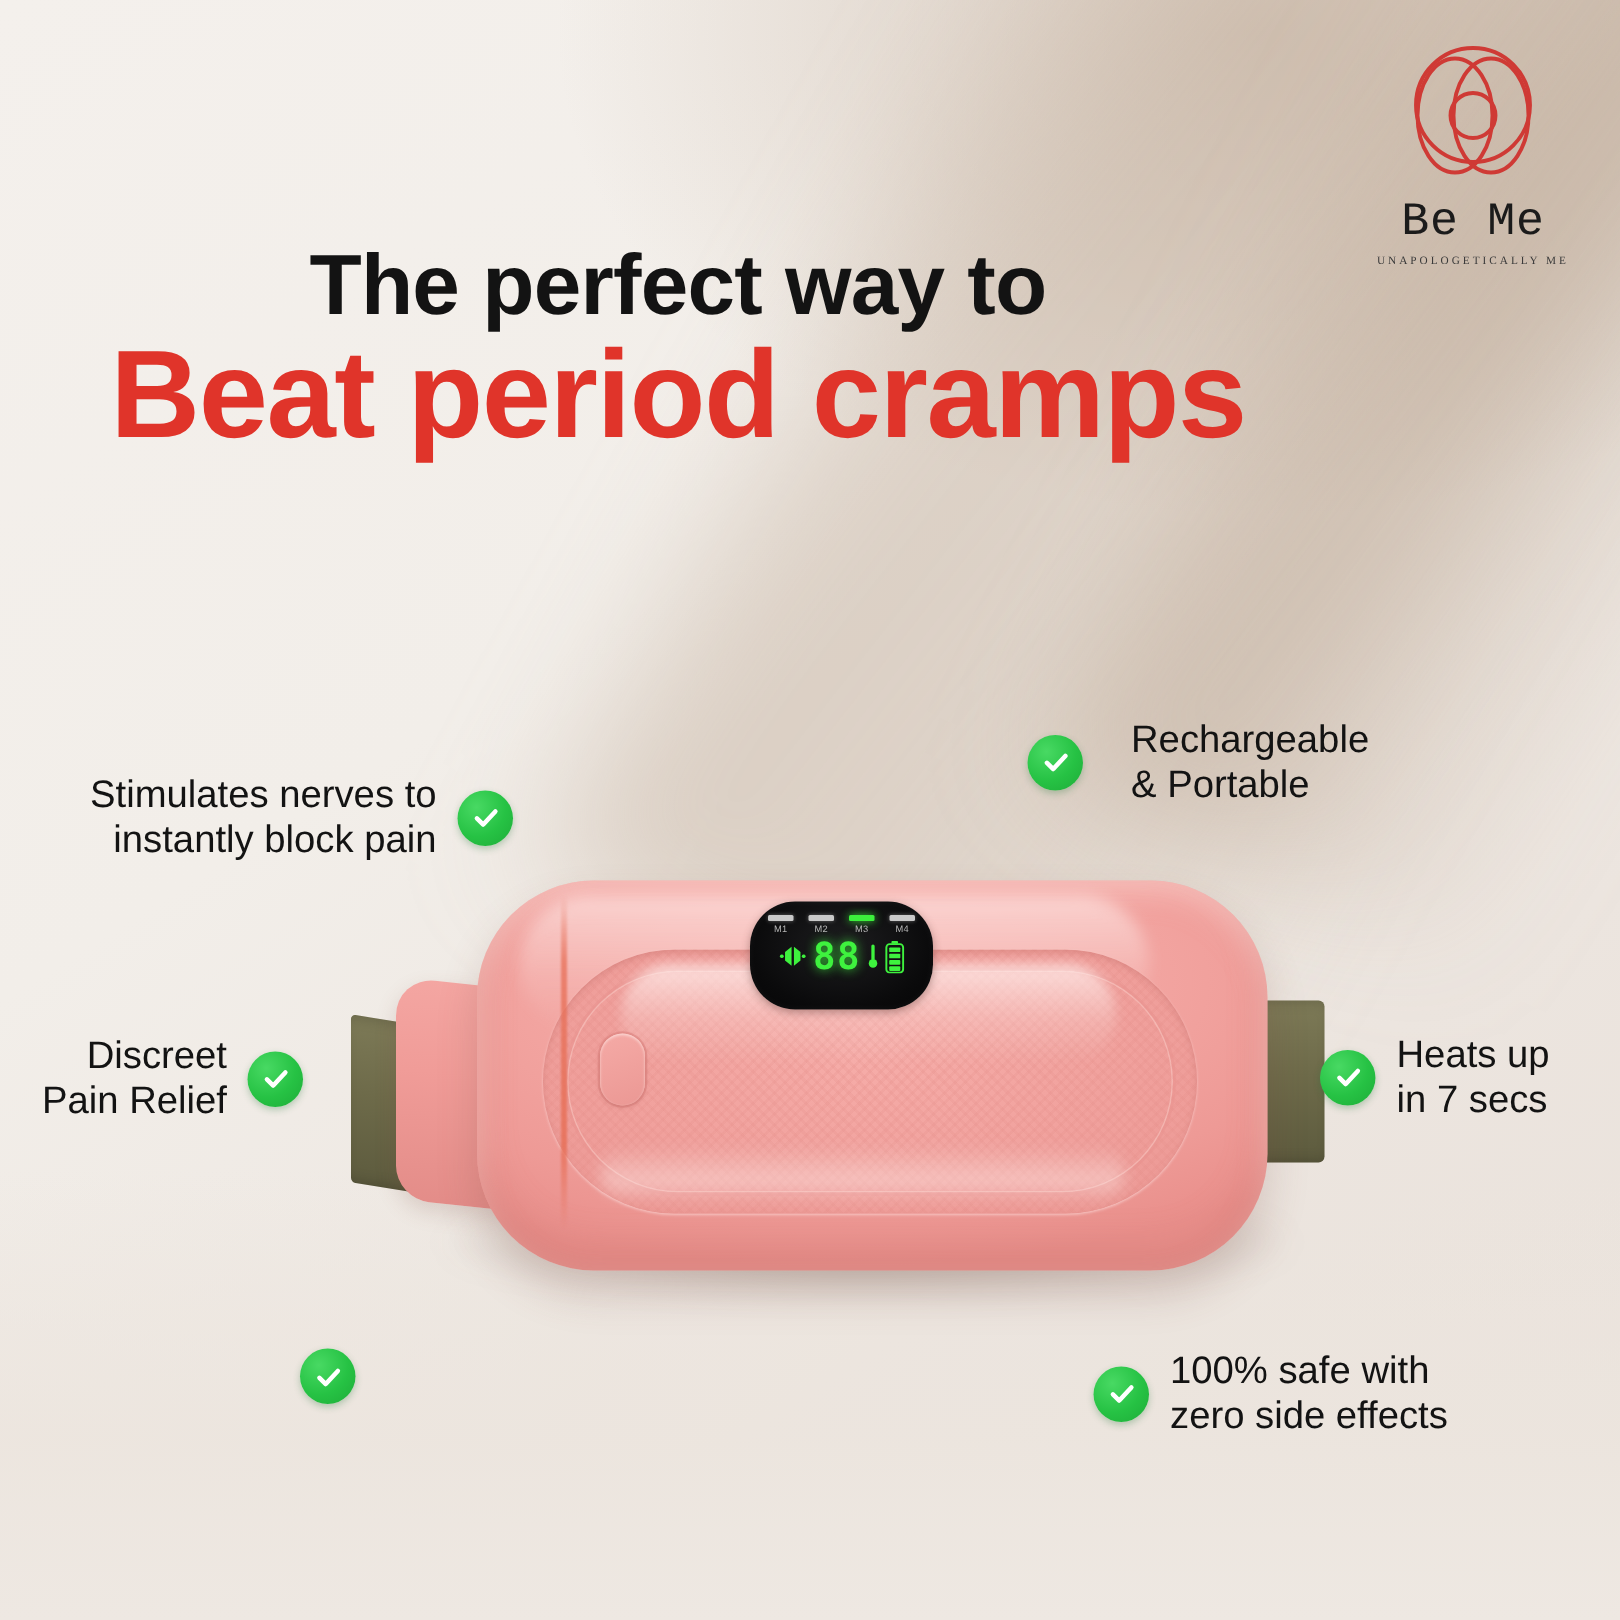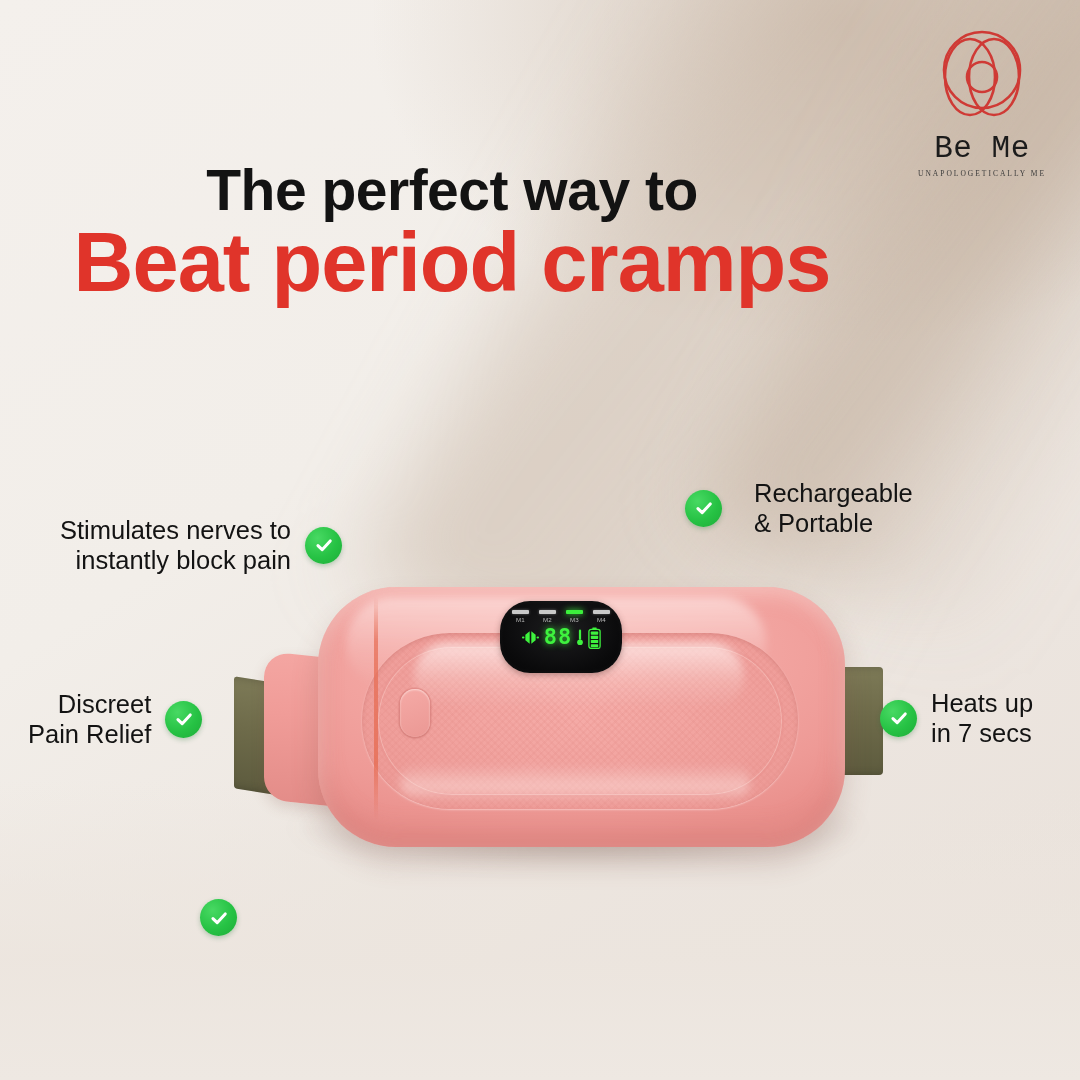--- a/index.html
+++ b/index.html
@@ -218,21 +218,21 @@
     font-size:6.2px; color:#b6b6b6; margin-top:2px;
     letter-spacing:0.2px; font-family:"Liberation Sans", sans-serif;
   }
   .led-row {
     display:flex; align-items:center; justify-content:center;
     gap:4px; margin-top:4px; width:100%;
   }
   .wave-icon { width:19px; height:19px; }
   .digits {
     font-family:"DejaVu Sans Mono", monospace;
-    font-size:22px; font-weight:bold; line-height:0.85;
+    font-size:25px; font-weight:bold; line-height:0.85;
     color:#3ef23e; letter-spacing:1px;
     text-shadow:0 0 7px rgba(60,240,60,0.85);
   }
   .temp-icon { width:8px; height:19px; }
   .batt { width:13px; height:22px; position:relative; }
 
   
   .edge-line {
     position:absolute; left:196px; top:44px; width:4px; height:222px;
     background:linear-gradient(180deg, rgba(228,118,96,0) 0%, rgba(231,112,88,0.75) 20%, rgba(231,112,88,0.85) 75%, rgba(231,112,88,0) 100%);
@@ -376,14 +376,23 @@
   </div>
 
   <div class="feat right-icon" id="feat-cordless">
     <span class="check">
       <svg viewBox="0 0 24 24">
         <path d="M5.4 12.6 L10 17.1 L18.8 7.6" fill="none" stroke="#ffffff" stroke-width="3.3" stroke-linecap="round" stroke-linejoin="round"></path>
       </svg>
     </span>
   </div>
 
+  <div class="feat left-icon" id="feat-safe">
+    <span class="check">
+      <svg viewBox="0 0 24 24">
+        <path d="M5.4 12.6 L10 17.1 L18.8 7.6" fill="none" stroke="#ffffff" stroke-width="3.3" stroke-linecap="round" stroke-linejoin="round"></path>
+      </svg>
+    </span>
+    <span class="txt">100% safe with
+zero side effects</span>
+  </div>
 
 </div>
 
 </body></html>

